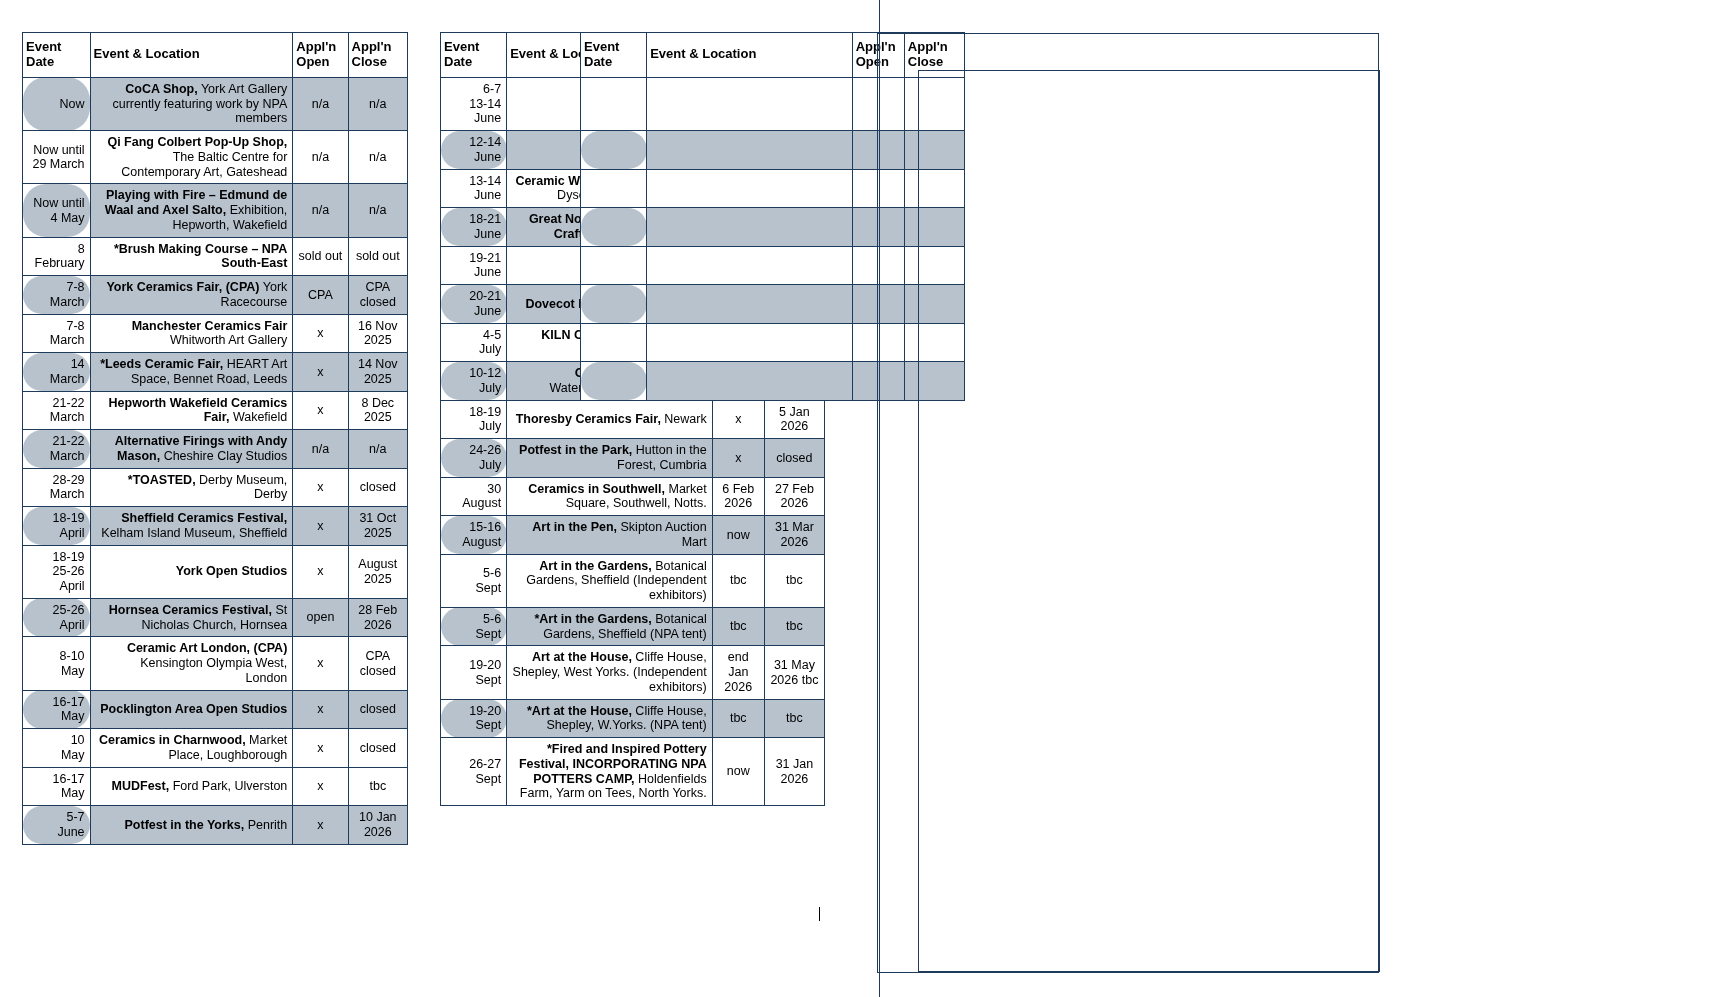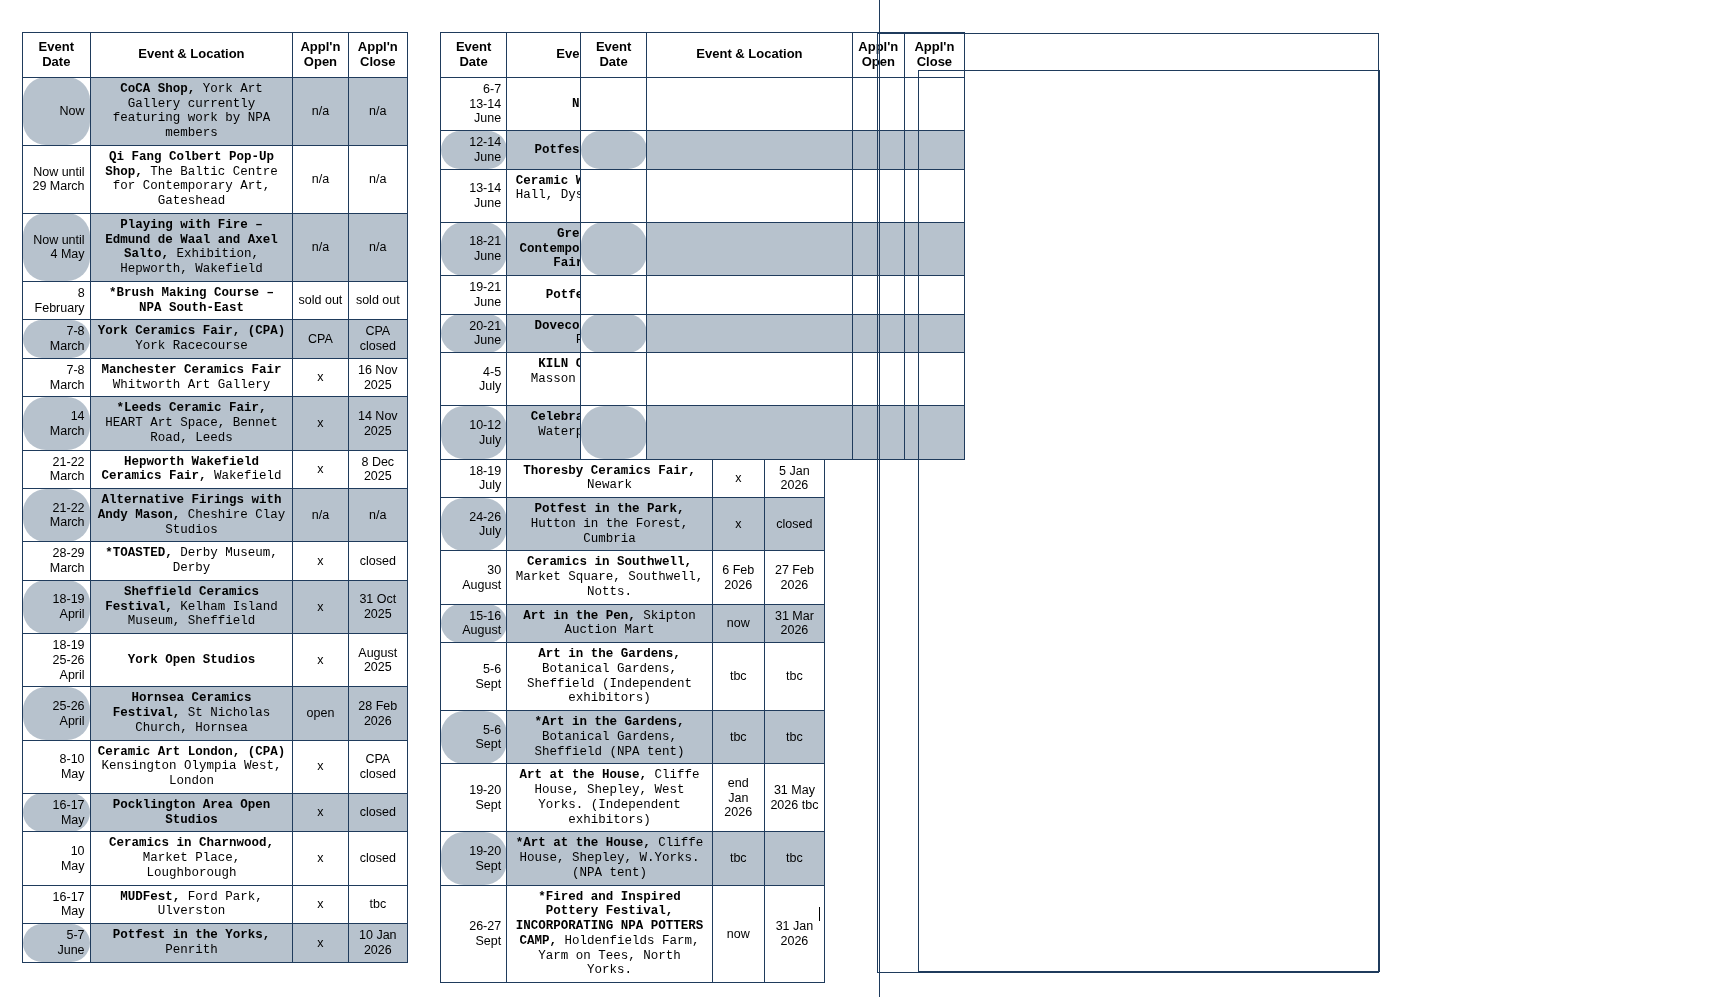--- a/index.html
+++ b/index.html
@@ -27,39 +27,39 @@
   }
   table.evt td, table.evt th {
     border: 1px solid #1f3b5c;
     padding: 4px 5px;
     vertical-align: middle;
     line-height: 1.18;
   }
   table.evt thead th {
     background: #ffffff;
     font-weight: bold;
-    text-align: center;
+    text-align: left;
     font-size: 13px;
     line-height: 1.15;
     padding: 7px 3px;
   }
   thead th.big {
     font-size: 18px;
     margin-top: 17px;
   }
   tr.shade td { background: #b7c2cd; }
   tr.plain td { background: #ffffff; }
 
   td.date {
     text-align: right;
     font-size: 12.5px;
     white-space: pre-line;
     border-radius: 23px;
   }
-  td.loc { text-align: center; font-family: Liberation Mono, monospace; }
+  td.loc { text-align: right; }
   td.loc b { font-weight: bold; }
   td.open, td.close { text-align: center; font-size: 12.5px; }
 
   
   .tbl-left {
     position: absolute;
     left: 22px;
     top: 32px;
     width: 386px;
   }

